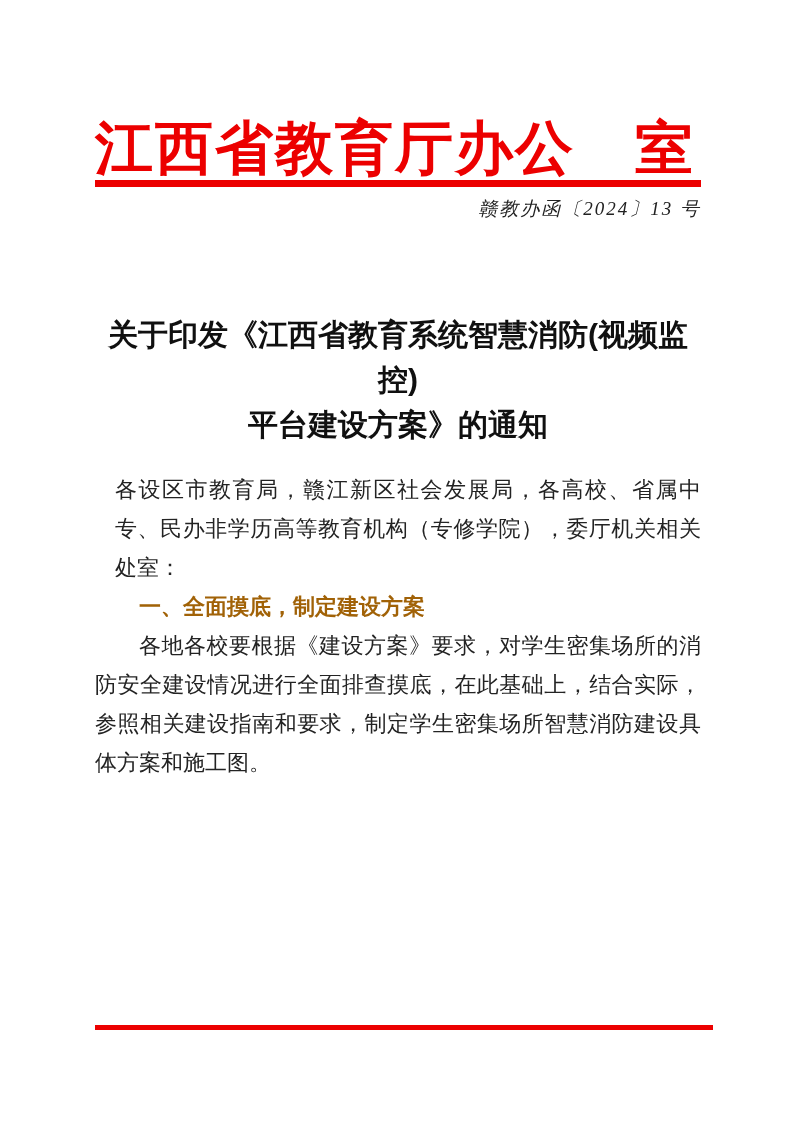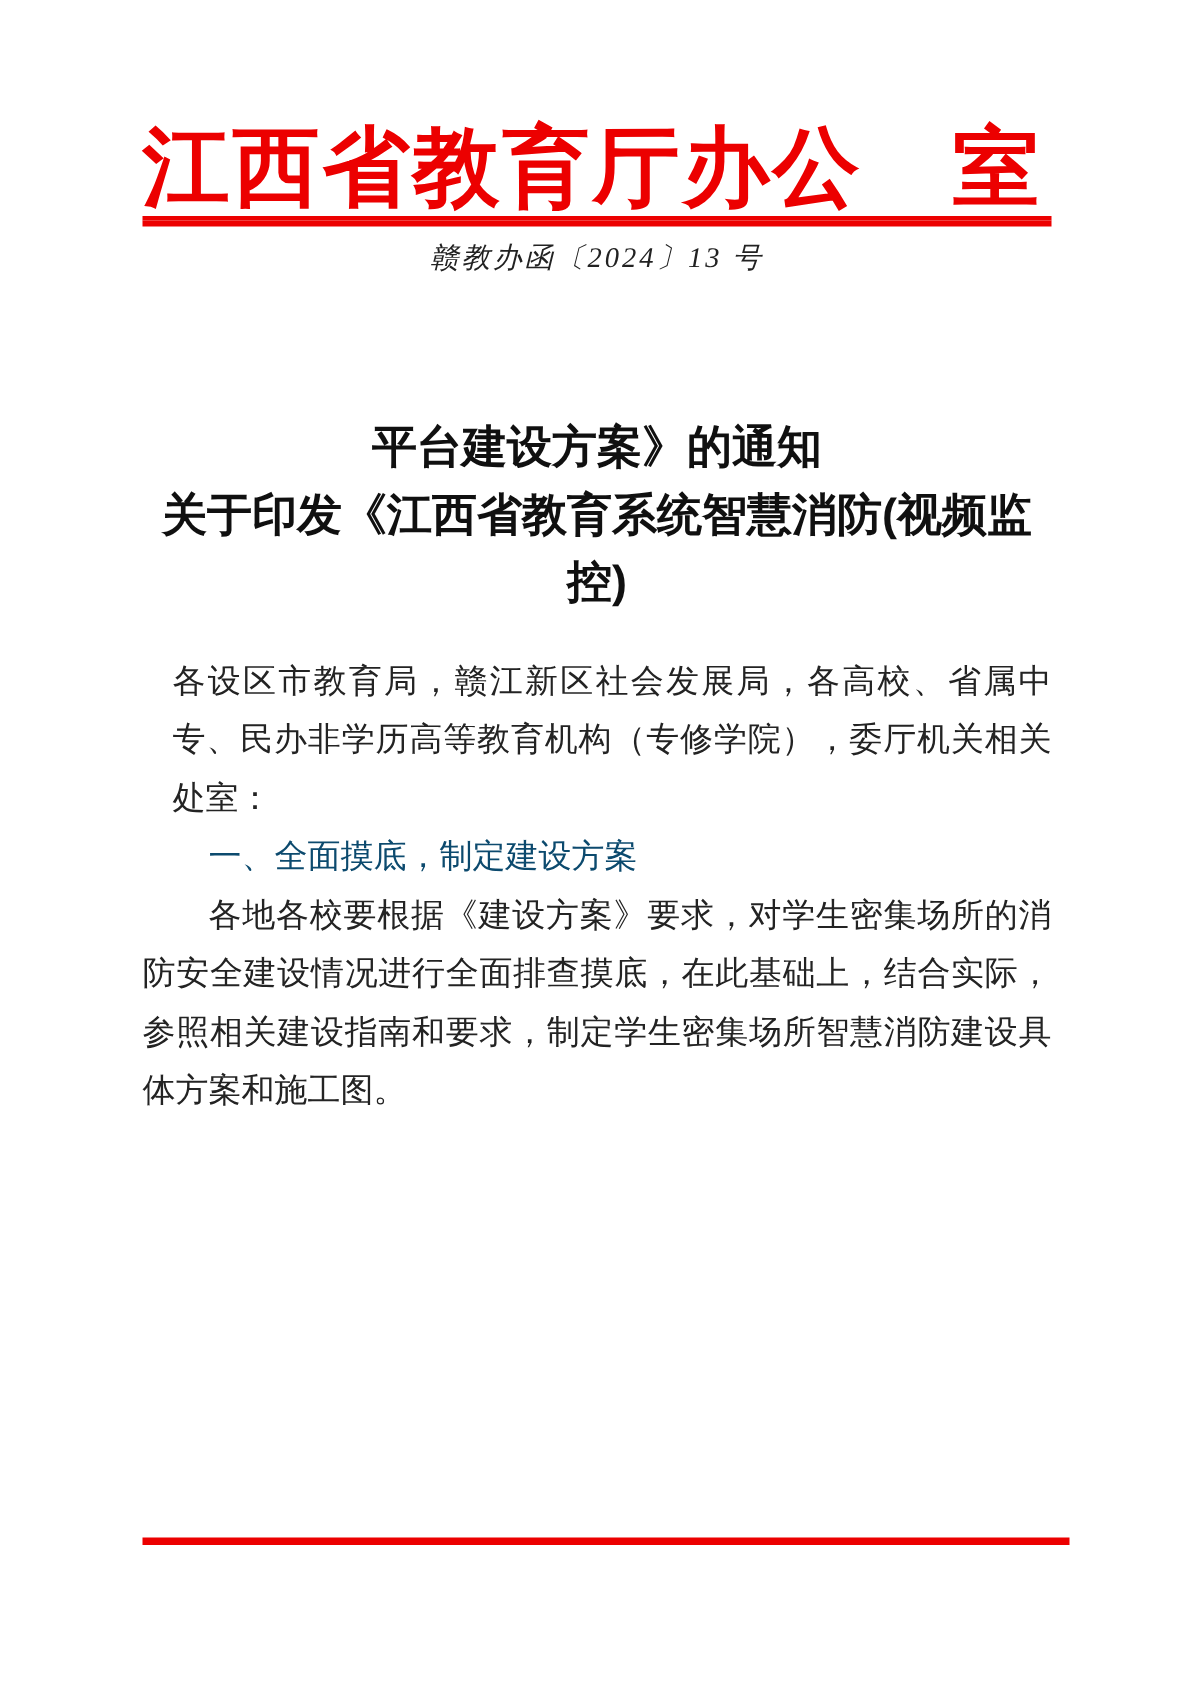--- a/index.html
+++ b/index.html
@@ -1,21 +1,21 @@
 <!DOCTYPE html>
 <html><head>
 <meta charset="utf-8">
 <style>
   * { margin:0; padding:0; box-sizing:border-box; }
   html,body { background:#ffffff; }
   .page {
     position:relative;
     width:788px; height:1131px;
     background:#ffffff;
-    padding:81px 87px 0 95px;
+    padding:117px 87px 0 95px;
     overflow:hidden;
     font-family:"Liberation Serif","DejaVu Serif",serif;
     color:#1e1e1e;
   }
   .letterhead {
     color:#ec0000;
     font-family:"Liberation Sans","DejaVu Sans",sans-serif;
     font-weight:bold;
     font-size:58px;
     line-height:62px;
@@ -24,21 +24,21 @@
   }
   .red-divider {
     margin-top:1px;
     height:2px;               
     background:#ffffff;
     border-top:3px solid #ec0000;
     border-bottom:4px solid #ec0000;
   }
   .doc-number {
     margin-top:10px;
-    text-align:center;
+    text-align:right;
     font-style:italic;
     font-size:19px;
     line-height:23px;
     letter-spacing:2px;
     color:#222222;
   }
   .doc-title {
     margin-top:92px;
     text-align:center;
     font-family:"Liberation Sans","DejaVu Sans",sans-serif;
@@ -51,45 +51,45 @@
     margin-top:23px;
     font-size:22px;
     line-height:39px;
     text-align:justify;
     color:#232323;
   }
   .para { text-indent:2em; }
   .addressee { text-indent:0;margin-left:20px; }
   .section-heading {
     font-family:"Liberation Sans","DejaVu Sans",sans-serif;
-    font-weight:normal;
+    font-weight:bold;
     text-indent:2em;
-    color:#0c4a6e;
+    color:#a16207;
   }
   .footer-line {
     position:absolute;
     left:95px; top:1025px;
     width:618px; height:5px;
     background:#ec0000;
   }
 </style>
 </head>
 <body>
 
 <div class="page">
 
   <div class="letterhead">江西省教育厅办公　室</div>
 
   <div class="red-divider"></div>
 
   <div class="doc-number">赣教办函〔2024〕13 号</div>
 
   <div class="doc-title">
+    <div>关于印发《江西省教育系统智慧消防(视频监控)</div>
     <div>平台建设方案》的通知</div>
-    <div>关于印发《江西省教育系统智慧消防(视频监控)</div>
   </div>
 
   <div class="body-text">
     <p class="para addressee">各设区市教育局，赣江新区社会发展局，各高校、省属中专、民办非学历高等教育机构（专修学院），委厅机关相关处室：</p>
     <p class="para section-heading">一、全面摸底，制定建设方案</p>
     <p class="para">各地各校要根据《建设方案》要求，对学生密集场所的消防安全建设情况进行全面排查摸底，在此基础上，结合实际，参照相关建设指南和要求，制定学生密集场所智慧消防建设具体方案和施工图。</p>
   </div>
 
   <div class="footer-line"></div>
 

